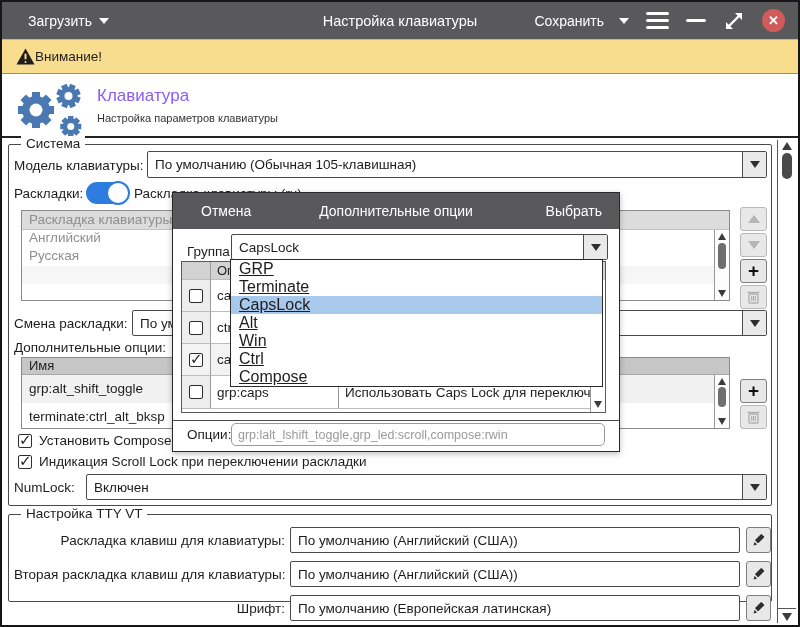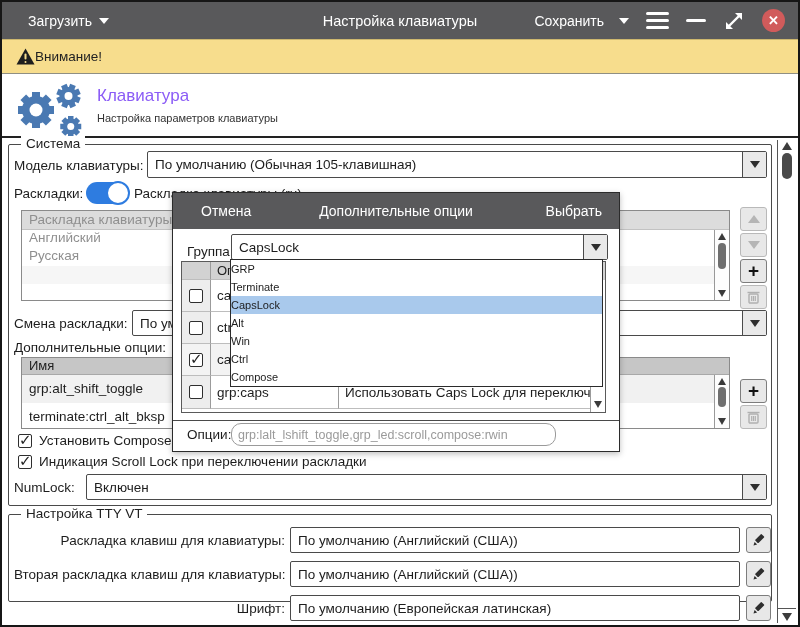--- a/index.html
+++ b/index.html
@@ -91,23 +91,23 @@
   .mt-cell { border-right:1px solid #9b9b9b; border-bottom:1px solid #bdbdbd; padding:0 6px; display:flex; align-items:center; white-space:nowrap; overflow:hidden; }
   .mt-head { background:#d2d2d2; height:18px; font-size:13px; color:#222; }
   .mt-chk { justify-content:center; background:#ededed; }
   .mt-r { height:32px; }
   .mt-r4 { height:33px; }
   .row-stripe { background:#f3f3f3; }
   .mt-scrollcol { position:absolute; top:18px; right:0; bottom:0; width:15px; border-left:1px solid #9b9b9b; background:#fff; }
   .mt-scrollcol i { position:absolute; bottom:4px; left:3px; width:0; height:0; border-left:4.5px solid transparent; border-right:4.5px solid transparent; border-top:7px solid #3a3a3a; }
   .m-sep { position:absolute; left:0; right:0; top:227px; border-top:1px solid #4a4a4a; }
   .m-optlbl { position:absolute; left:14px; top:234px; font-size:13.5px; }
-  .m-optfield { position:absolute; left:58px; top:230px; width:325px; height:23px; border:1px solid #9a9a9a; border-radius:10px; color:#9a9a9a; font-size:12.5px; display:flex; align-items:center; padding:0 6px; white-space:nowrap; overflow:hidden; }
+  .m-optfield { position:absolute; left:58px; top:230px; width:374px; height:23px; border:1px solid #9a9a9a; border-radius:5px; color:#9a9a9a; font-size:12.5px; display:flex; align-items:center; padding:0 6px; white-space:nowrap; overflow:hidden; }
   .m-dropdown { position:absolute; left:57px; top:66px; width:373px; background:#fff; border:1px solid #2b2b2b; z-index:20; }
-  .dd-item { height:18px; font-size:11px; padding:0 0 0 0; white-space:nowrap; display:flex; align-items:center; }
+  .dd-item { height:18px; font-size:16px; padding:0 0 0 8px; white-space:nowrap; display:flex; align-items:center;text-decoration:underline; }
   .dd-item.selected { background:#a9c9ec; }
   
   .toggle-text { position:absolute; left:132px; top:184px; font-size:13.5px; white-space:nowrap; }
 </style>
 </head>
 <body>
 
 <div class="window">
 
   <div class="titlebar">

